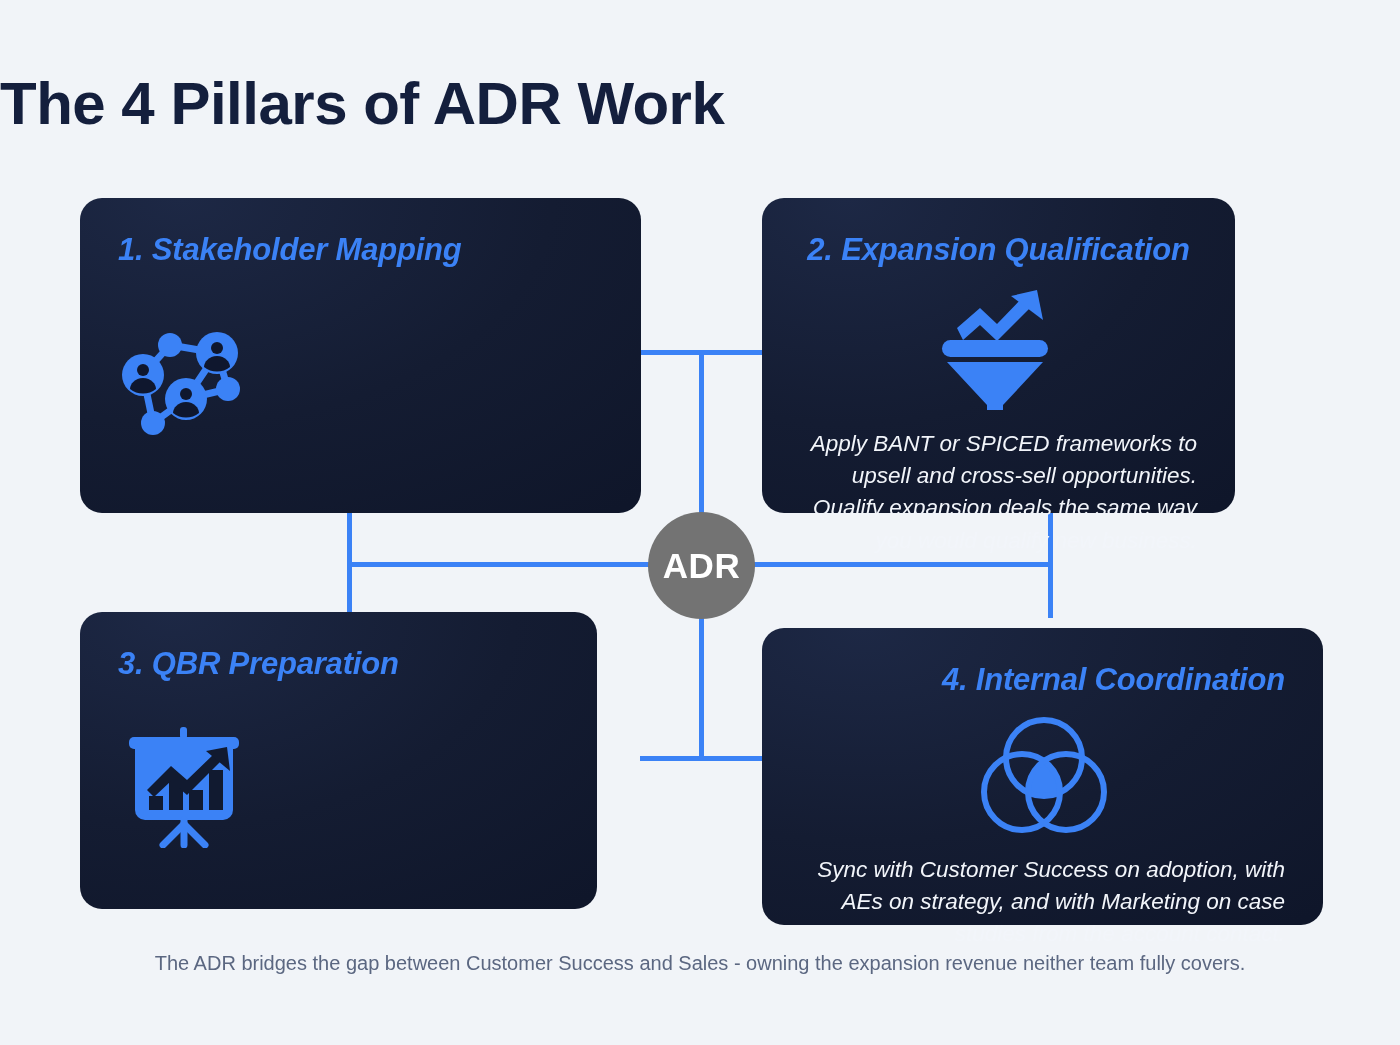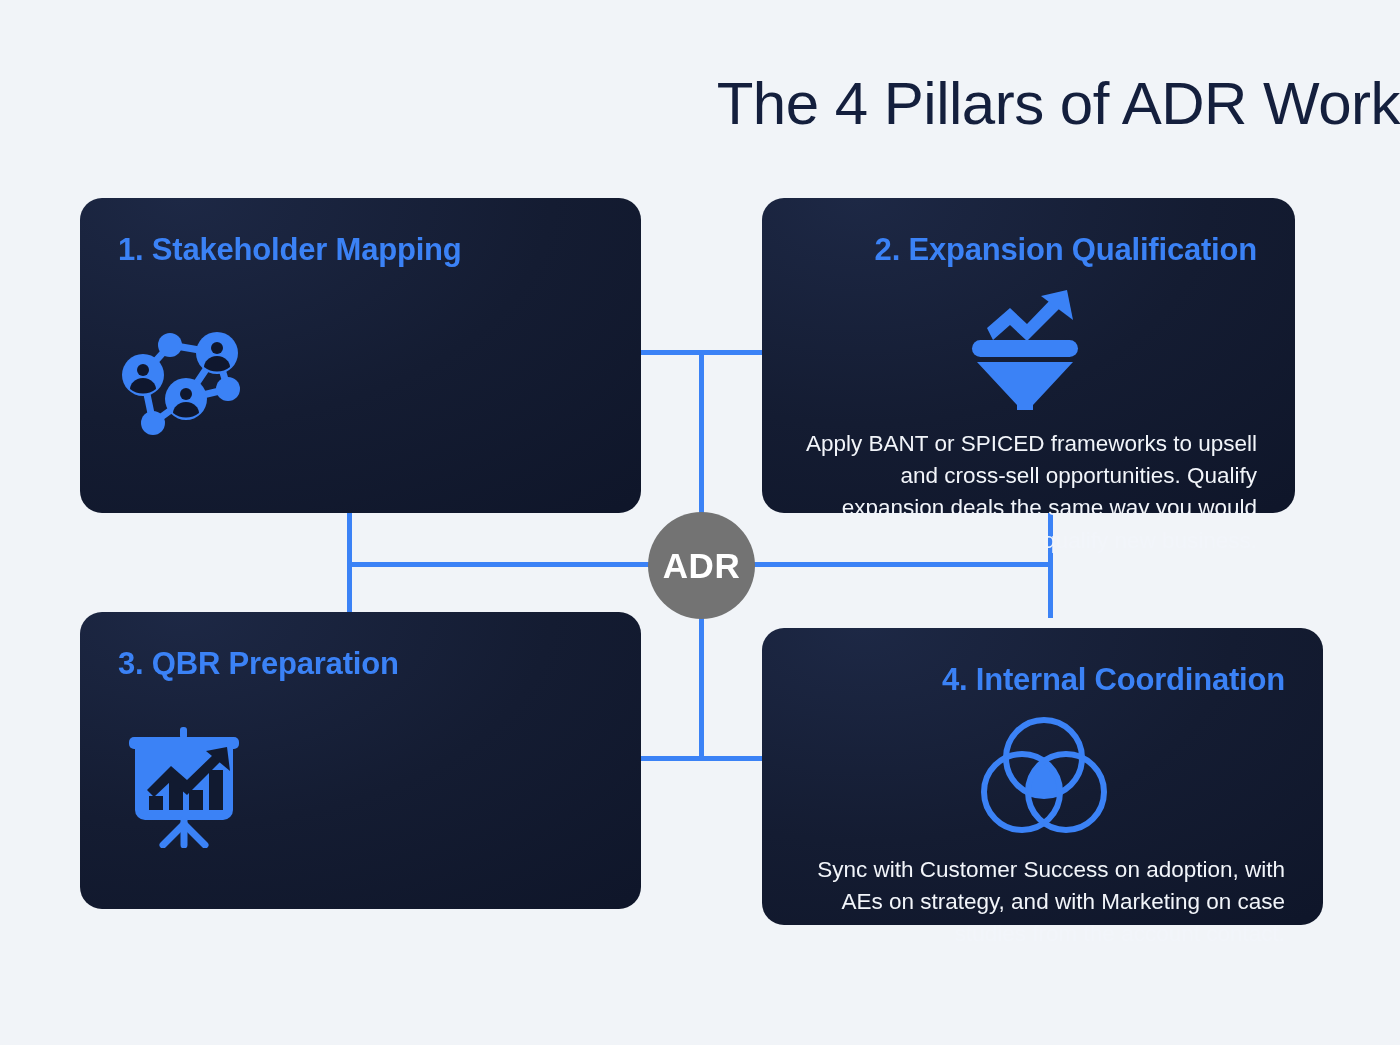--- a/index.html
+++ b/index.html
@@ -21,23 +21,23 @@
     width: 1400px;
     height: 1045px;
   }
 
   
   .page-title {
     position: absolute;
     top: 72px;
     left: 0;
     width: 1400px;
-    text-align: right;
+    text-align: left;
     font-size: 60px;
-    font-weight: 400;
+    font-weight: 700;
     letter-spacing: -0.5px;
     color: #141f3d;
     line-height: 1.05;
   }
 
   
   .connectors {
     position: absolute;
     inset: 0;
     pointer-events: none;
@@ -87,24 +87,25 @@
   
   .card {
     position: absolute;
     border-radius: 22px;
     background:
       radial-gradient(ellipse 120% 130% at 18% 0%, #1d2845 0%, #141c32 55%, #0f162a 100%);
     z-index: 3;
     padding: 34px 38px;
     display: flex;
     flex-direction: column;
+    font-style: italic;
   }
   .card-1 { left: 80px;  top: 198px; width: 561px; height: 315px; }
-  .card-2 { left: 762px; top: 198px; width: 533px; height: 315px; }
-  .card-3 { left: 80px;  top: 612px; width: 561px; height: 297px; }
+  .card-2 { left: 762px; top: 198px; width: 473px; height: 315px; align-items: center; }
+  .card-3 { left: 80px;  top: 612px; width: 517px; height: 297px; }
   .card-4 { left: 762px; top: 628px; width: 561px; height: 297px; }
 
   .card-title {
     font-size: 31px;
     font-weight: 700;
     color: #3b82f6;
     letter-spacing: -0.2px;
     margin-bottom: 16px;
     white-space: nowrap;
   }
@@ -284,14 +285,15 @@
             <circle cx="63" cy="44" r="38"></circle>
             <circle cx="41" cy="78" r="38"></circle>
             <circle cx="85" cy="78" r="38"></circle>
           </g>
         </svg>
       </div>
       <div class="card-text">Sync with Customer Success on adoption, with AEs on strategy, and with Marketing on case studies from the account contact.</div>
     </div>
   </div>
 
+  <div class="footer-note">The ADR bridges the gap between Customer Success and Sales - owning the expansion revenue neither team fully covers.</div>
 
 </div>
 
 </body></html>

